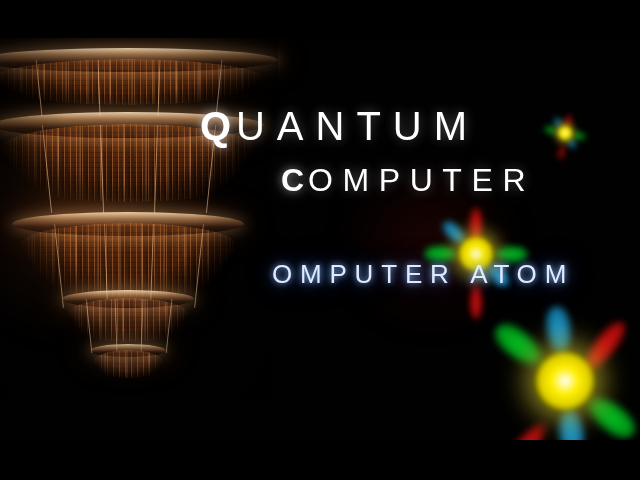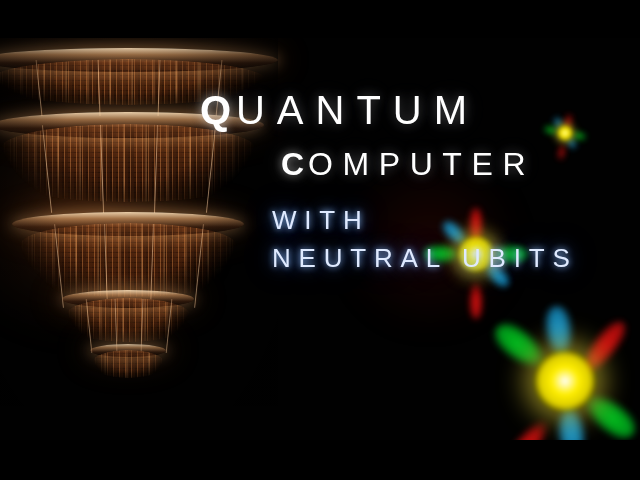--- a/index.html
+++ b/index.html
@@ -65,21 +65,21 @@
   }
   
   .rod{
     position:absolute;
     background:linear-gradient(90deg, rgba(255,214,168,.0), rgba(255,214,168,.55), rgba(90,44,18,.25));
   }
   .shade{position:absolute;left:0;top:0;width:100%;height:100%;
     background:radial-gradient(ellipse 60% 80% at 50% 40%, rgba(0,0,0,0) 40%, rgba(0,0,0,.55) 100%);}
 
   
-  #title{position:absolute;left:0;top:0;width:640px;height:402px;z-index:40;}
+  #title{position:absolute;left:0;top:16px;width:640px;height:402px;z-index:40;}
 
   .tline{
     position:absolute;color:#fff;white-space:nowrap;
     font-weight:300;letter-spacing:.30em;
   }
   .tline .cap{
     font-weight:800;letter-spacing:.12em;
     text-shadow:0 0 10px rgba(255,255,255,.55),0 0 22px rgba(255,255,255,.22);
   }
   #l-quantum{left:200px;top:50px;font-size:40px;
@@ -182,20 +182,19 @@
         <span class="lobe" style="width: 95px; height: 32.3px; background: radial-gradient(50% 50% at 70% 50%, rgb(224, 16, 16) 0%, rgba(224, 16, 16, 0.8) 45%, transparent 78%); transform: rotate(-52deg); transform-origin: 0% 50%;"></span>
         <span class="lobe" style="width: 95px; height: 32.3px; background: radial-gradient(50% 50% at 70% 50%, rgb(224, 16, 16) 0%, rgba(224, 16, 16, 0.8) 45%, transparent 78%); transform: rotate(128deg); transform-origin: 0% 50%;"></span>
         <span class="core" style="width: 64.6px; height: 64.6px; margin-left: -32.3px; margin-top: -32.3px; background: radial-gradient(circle, rgb(255, 255, 255) 0%, rgb(255, 238, 0) 30%, rgba(255, 238, 0, 0.867) 55%, transparent 80%); box-shadow: rgba(255, 235, 60, 0.55) 0px 0px 26.6px 7.6px;"></span>
       </div>
 
     <div id="title">
       <div class="tline" id="l-quantum"><span class="cap">Q</span><span>UANTUM</span></div>
 
       <div class="tline" id="l-computer"><span class="cap">C</span><span>OMPUTER</span></div>
 
-      <div class="sline" id="l-with"><span>WITH</span></div>
-
-      <div class="sline" id="l-neutral"><span>NEUTRAL UBITS</span></div>
+
+      <div class="sline" id="l-neutral"><span>OMPUTER ATOM</span></div>
 
     </div>
 
   </div>
 </div>
 
 </body></html>

